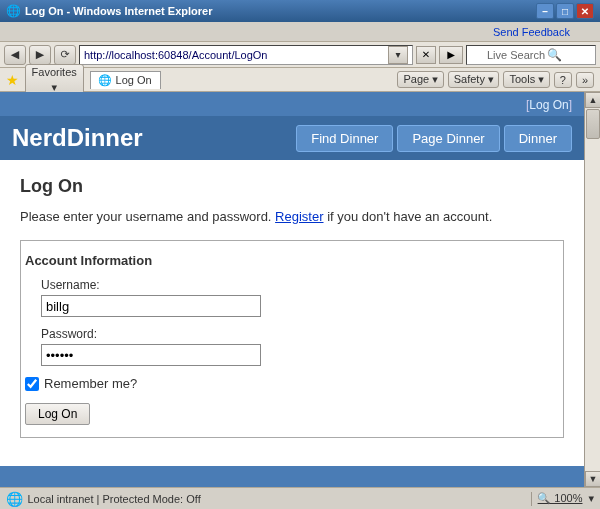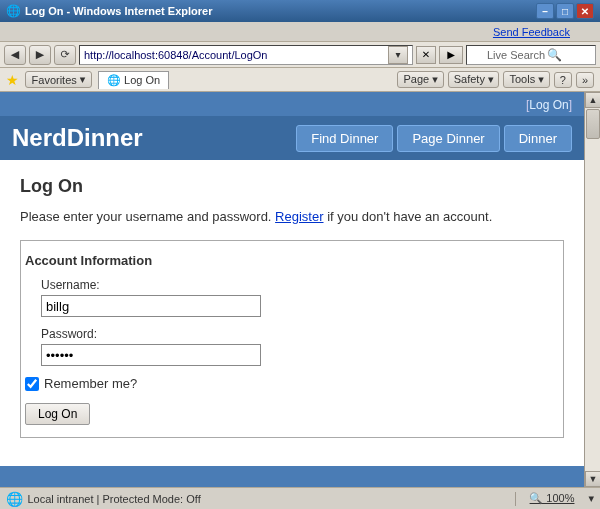--- a/index.html
+++ b/index.html
@@ -29,21 +29,21 @@
     
     .feedback-bar {
       background: #d4d0c8;
       height: 20px;
       display: flex;
       align-items: center;
       justify-content: flex-end;
       padding-right: 30px;
       border-bottom: 1px solid #b0a898;
     }
-    .feedback-link { color: #0033cc; text-decoration: underline; font-size: 11px; cursor: pointer; }
+    .feedback-link { color: #0033cc; font-size: 11px; cursor: pointer; }
 
     
     .address-bar {
       background: #e8e4dc;
       height: 26px;
       display: flex;
       align-items: center;
       padding: 2px 4px;
       gap: 3px;
       border-bottom: 1px solid #b0a898;
@@ -79,21 +79,21 @@
       align-items: center;
       padding: 0 6px;
       gap: 6px;
       border-bottom: 1px solid #b0a898;
     }
     .fav-star { color: #f5c400; font-size: 14px; }
     .fav-btn {
       display: flex; align-items: center; gap: 3px;
       background: linear-gradient(to bottom, #f0ede8, #d8d4cc);
       border: 1px solid #a0998e; border-radius: 3px;
-      padding: 1px 6px; font-size: 11px; cursor: pointer; color: #333;
+      padding: 1px 6px; font-size: 11px; cursor: pointer; color: #333; flex-direction: column;
     }
     .fav-tab {
       display: flex; align-items: center; gap: 3px;
       background: white; border: 1px solid #999; border-bottom: none;
       padding: 2px 8px; font-size: 11px; color: #333; cursor: pointer;
     }
     .toolbar-right {
       margin-left: auto; display: flex; align-items: center; gap: 4px;
     }
     .toolbar-btn {
@@ -247,21 +247,21 @@
       background: #d4d0c8;
       border-top: 1px solid #b0a898;
       display: flex;
       align-items: center;
       padding: 0 6px;
       font-size: 11px;
       color: #333;
     }
     .status-left { display: flex; align-items: center; gap: 4px; flex: 1; }
     .status-globe { font-size: 14px; }
-    .status-right { display: flex; gap: 14px; }
+    .status-right { display: flex; gap: 6px; }
     .zoom-btn { cursor: pointer; text-decoration: underline; }
     .status-divider { width: 1px; height: 14px; background: #a0998e; }
   </style>
 </head>
 <body>
 
 <div class="title-bar">
   <div class="title-bar-left">
     <span style="font-size:12px;">🌐</span>
     <span>Log On - Windows Internet Explorer</span>

